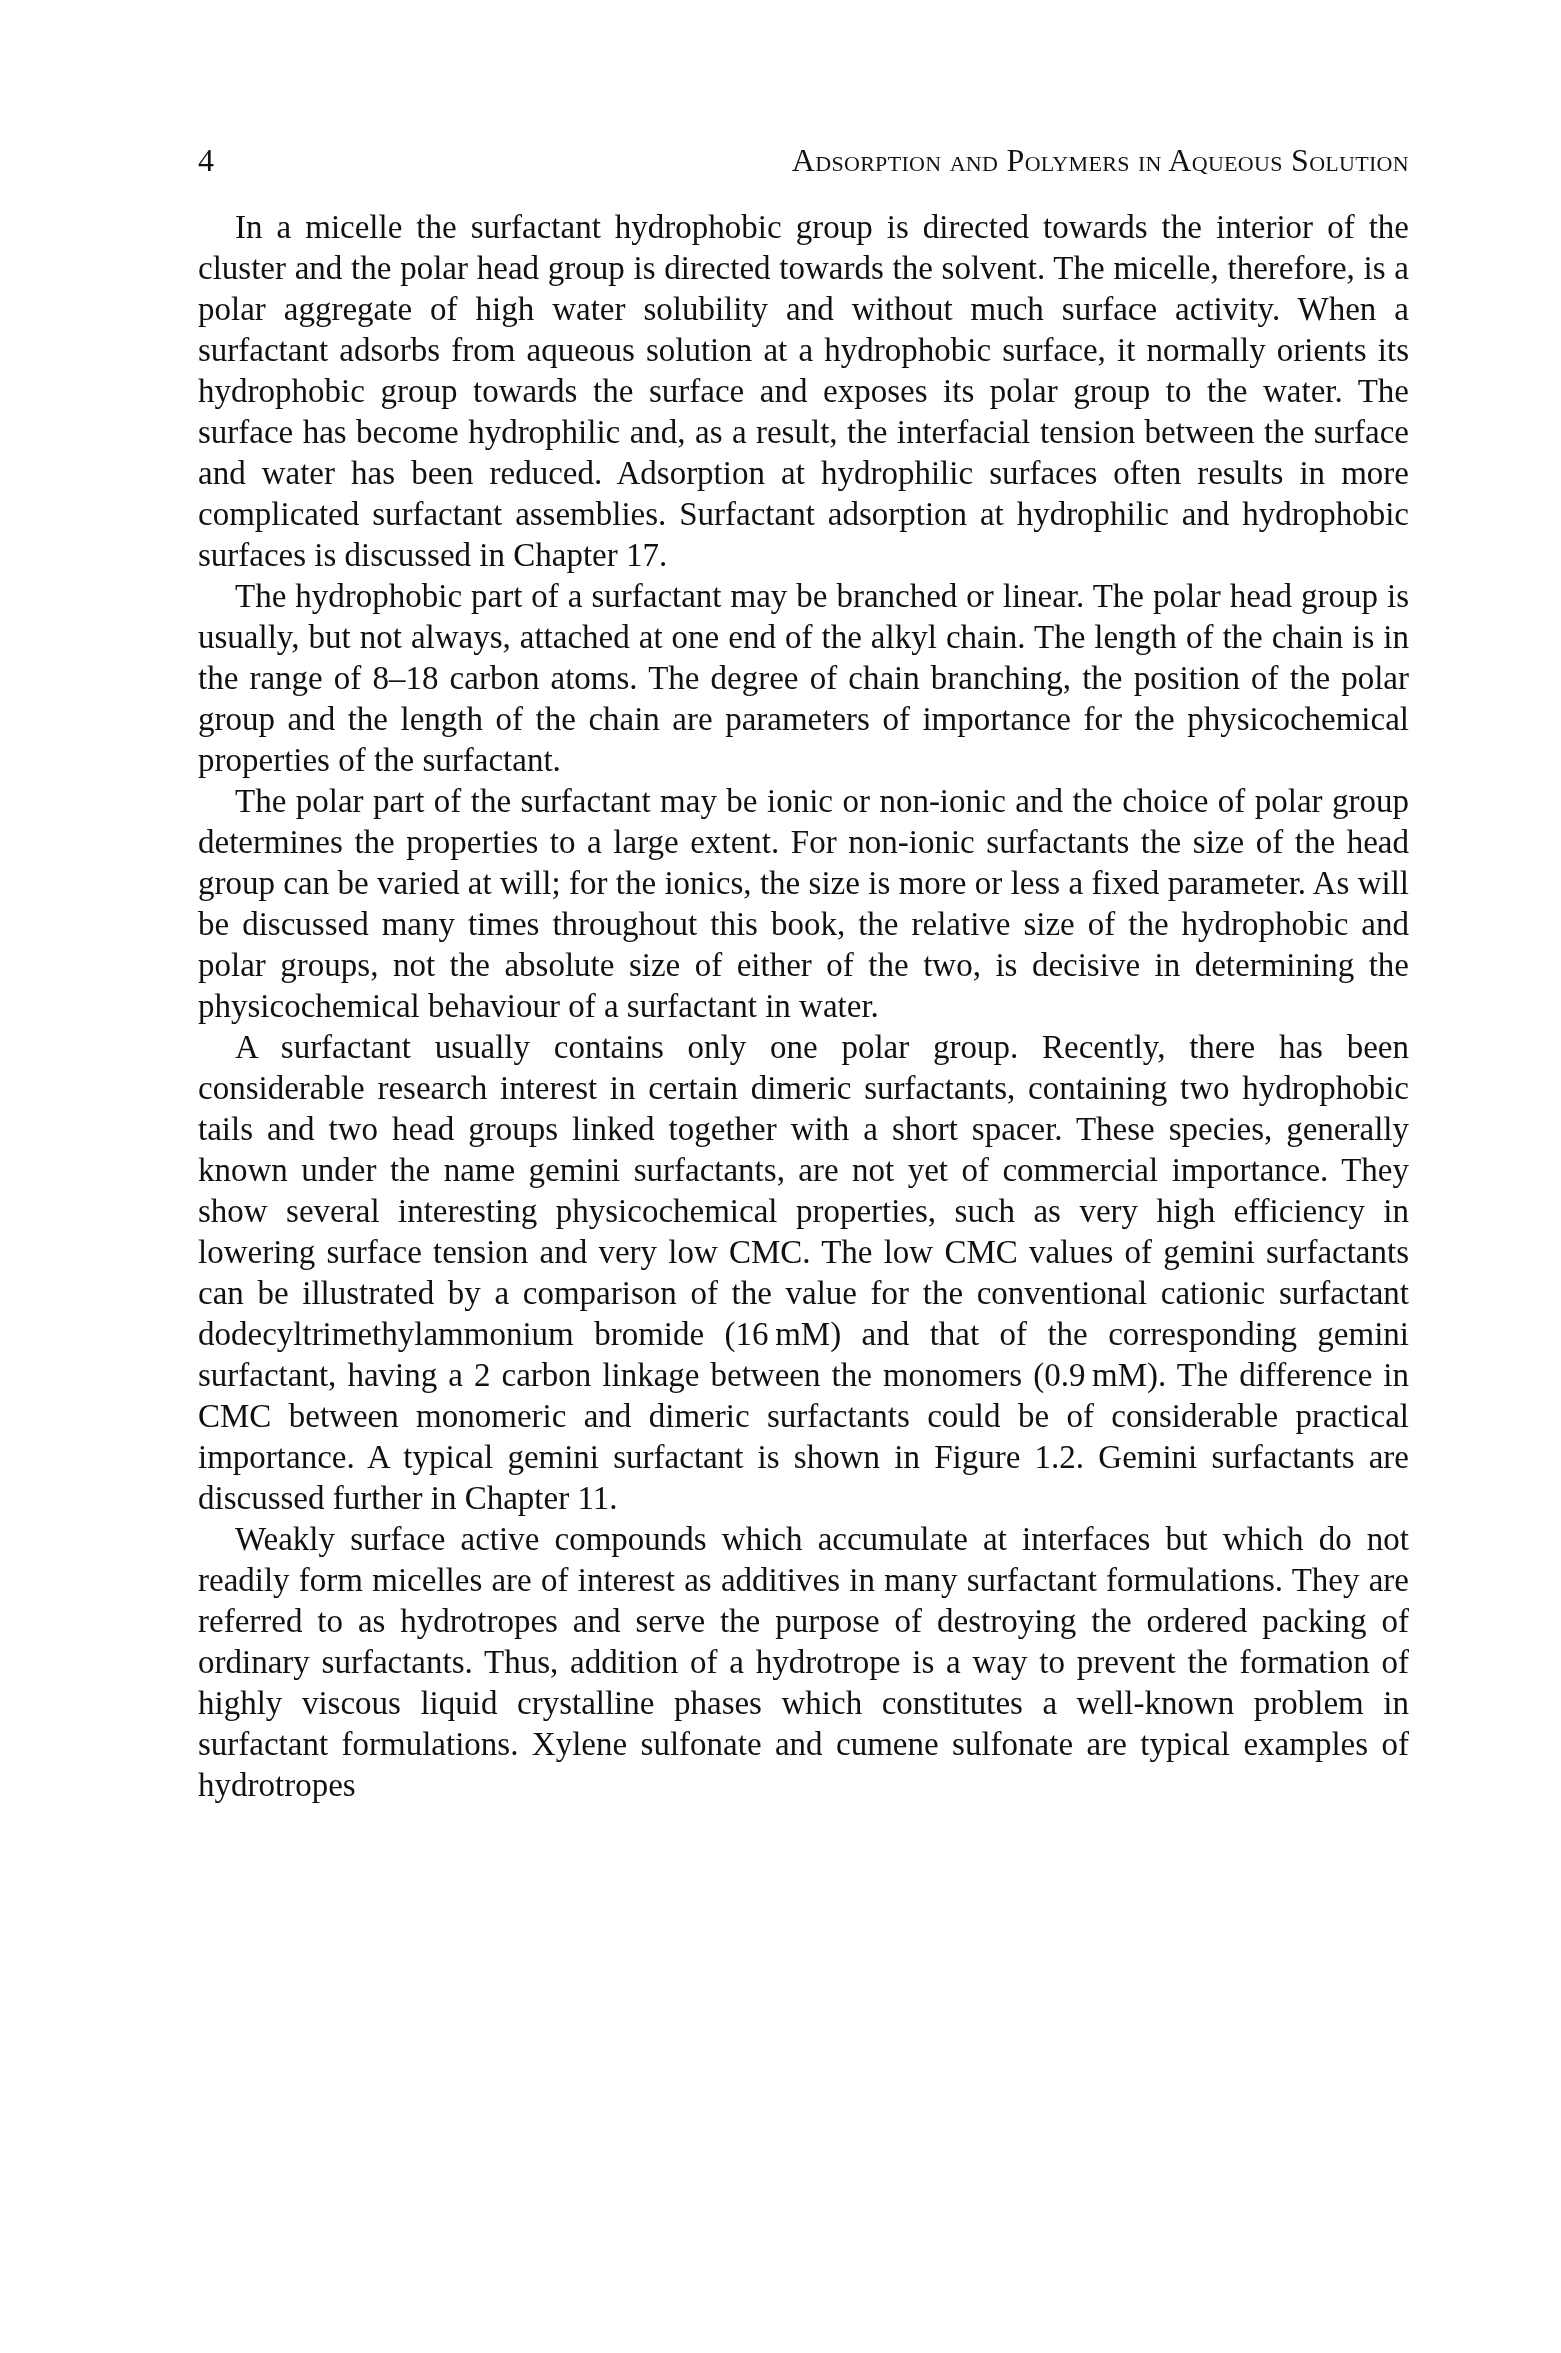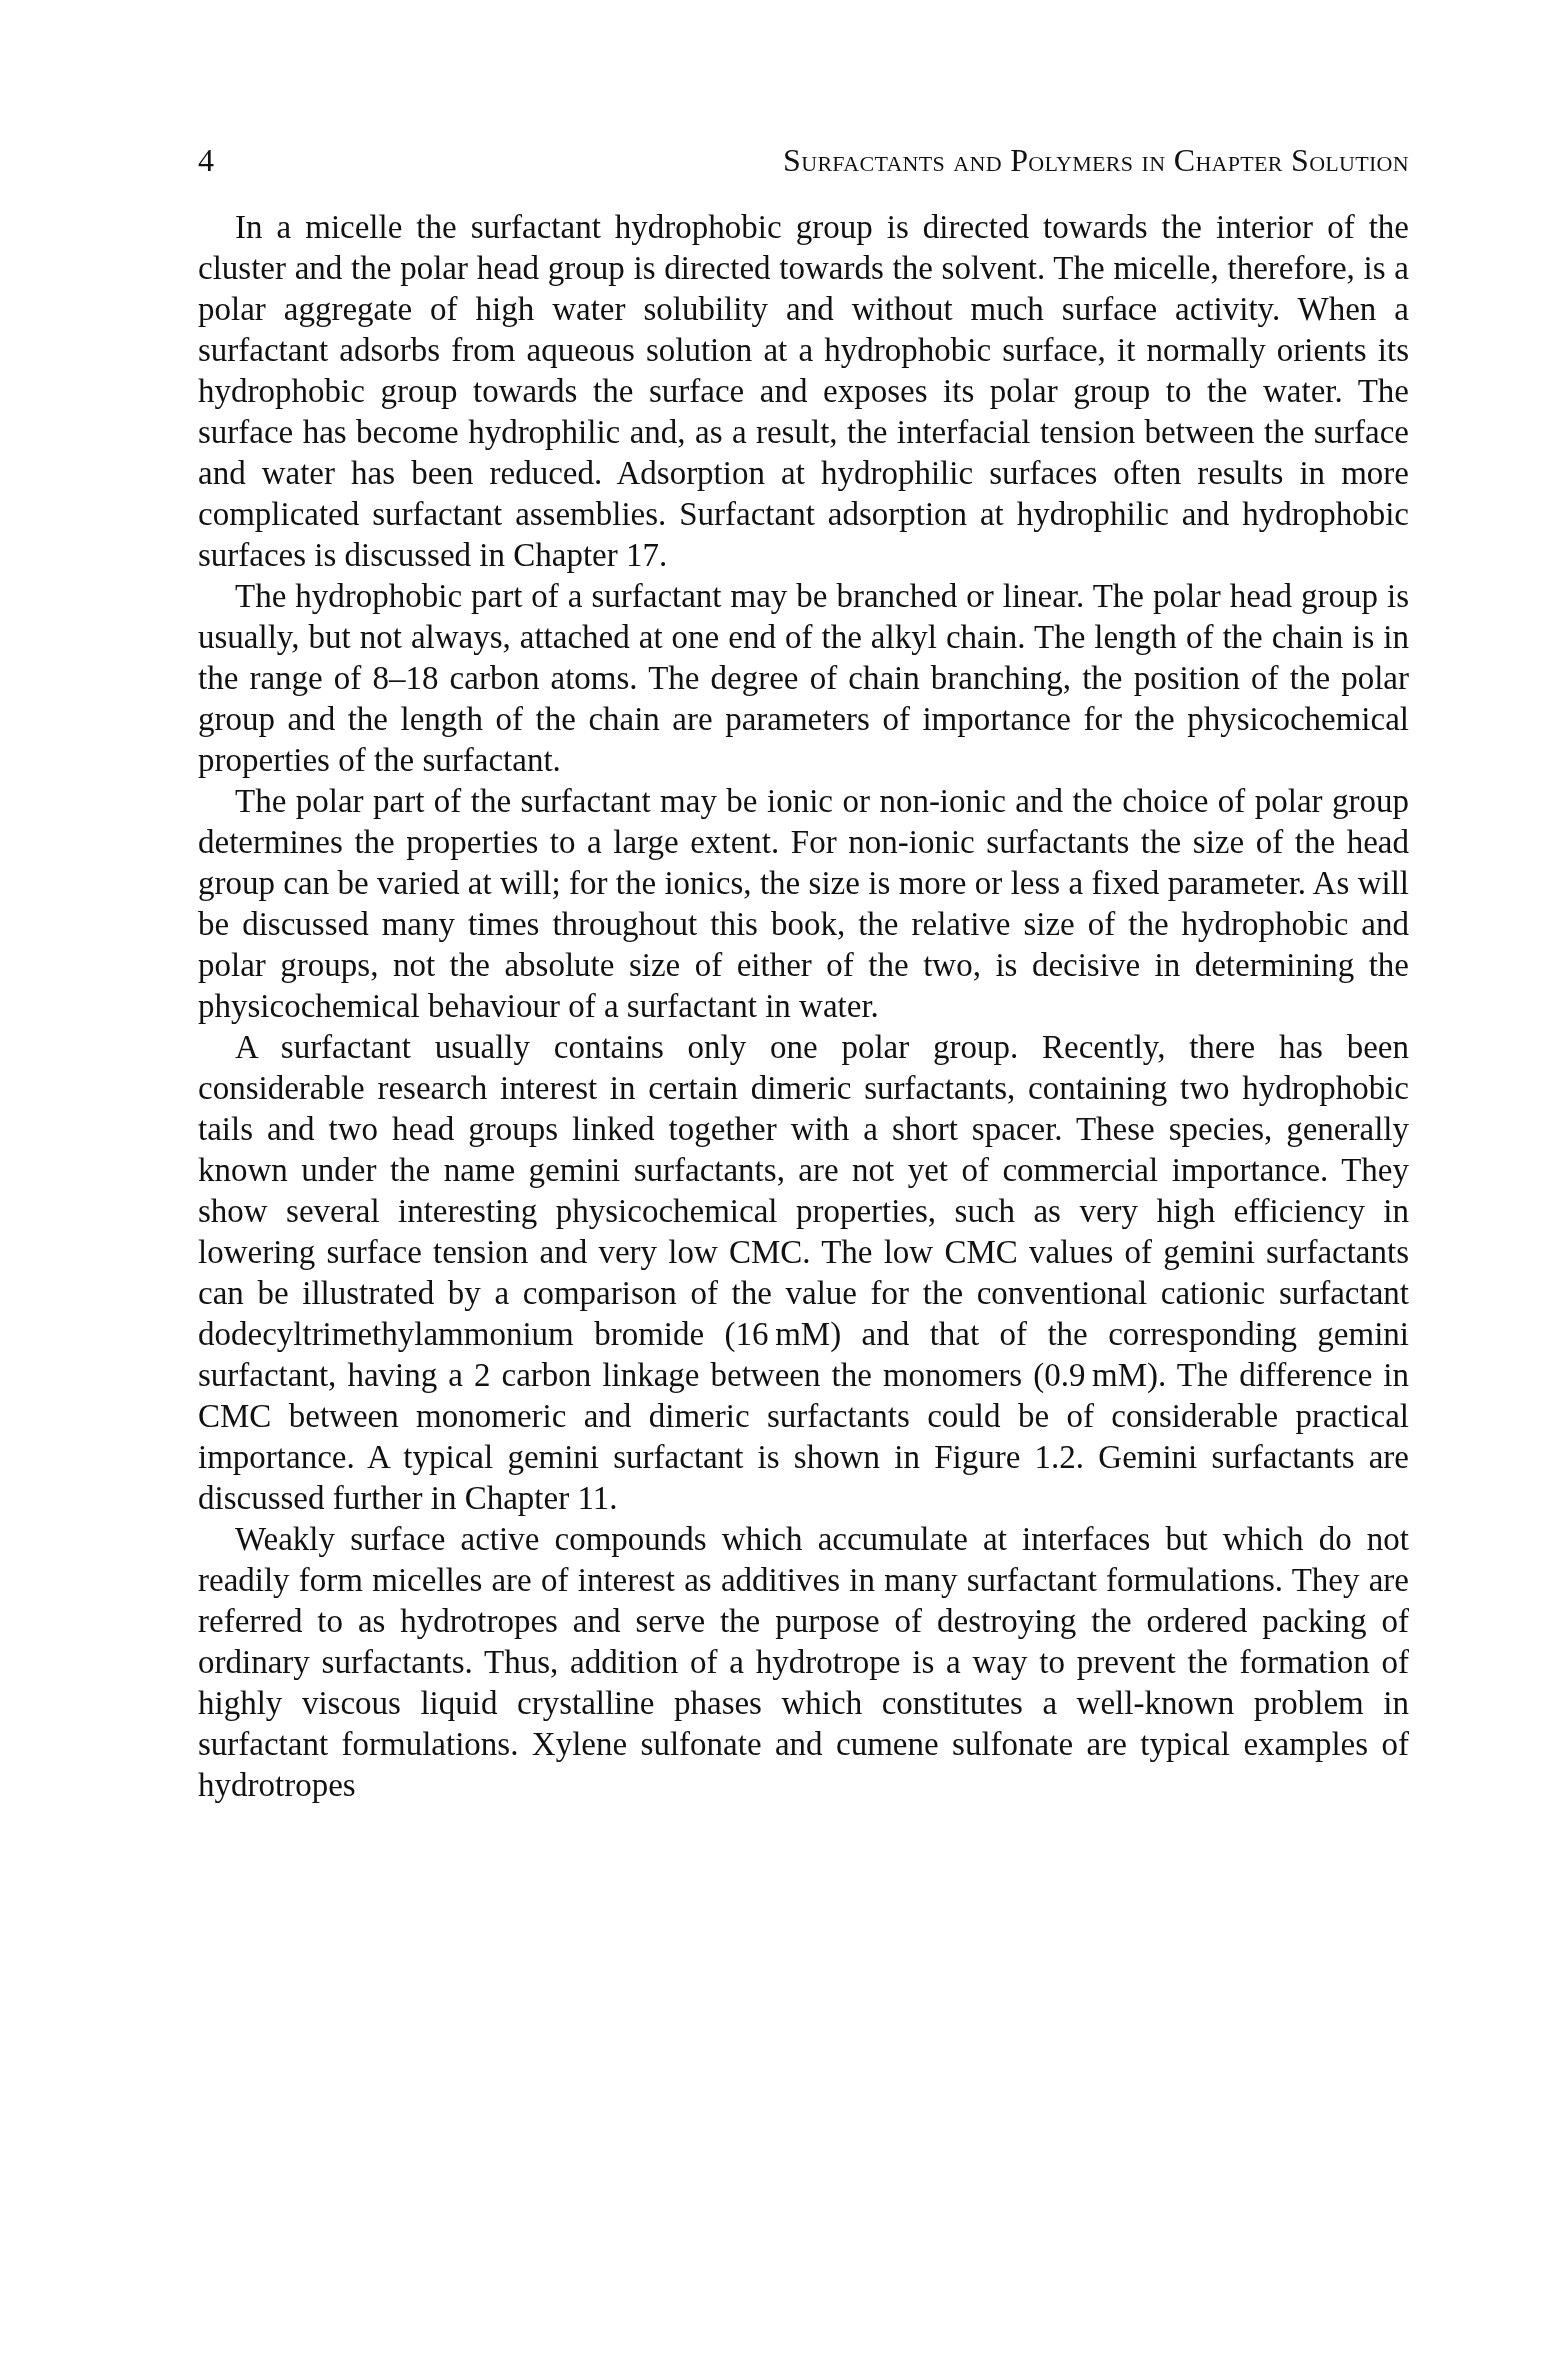--- a/index.html
+++ b/index.html
@@ -19,21 +19,21 @@
     margin: 0; font-size: 33px; line-height: 41px;
     text-align: justify; text-indent: 37px; hyphens: manual;
   }
 </style>
 </head>
 <body>
 
 <div class="page">
   <div class="running-head">
     <span>4</span>
-    <span class="title">Surfactants and Polymers in Chapter Solution</span>
+    <span class="title">Adsorption and Polymers in Aqueous Solution</span>
   </div>
   <div class="body-text">
     <p class="para">In a micelle the surfactant hydrophobic group is directed towards the interior of the cluster and the polar head group is directed towards the solvent. The micelle, therefore, is a polar aggregate of high water solubility and without much surface activity. When a surfactant adsorbs from aqueous solution at a hydrophobic surface, it normally orients its hydrophobic group towards the surface and exposes its polar group to the water. The surface has become hydrophilic and, as a result, the interfacial tension between the surface and water has been reduced. Adsorption at hydrophilic surfaces often results in more complicated surfactant assemblies. Surfactant adsorption at hydrophilic and hydrophobic surfaces is discussed in Chapter 17.</p>
     <p class="para">The hydrophobic part of a surfactant may be branched or linear. The polar head group is usually, but not always, attached at one end of the alkyl chain. The length of the chain is in the range of 8–18 carbon atoms. The degree of chain branching, the position of the polar group and the length of the chain are parameters of importance for the physicochemical properties of the surfac­tant.</p>
     <p class="para">The polar part of the surfactant may be ionic or non-ionic and the choice of polar group determines the properties to a large extent. For non-ionic surfac­tants the size of the head group can be varied at will; for the ionics, the size is more or less a fixed parameter. As will be discussed many times throughout this book, the relative size of the hydrophobic and polar groups, not the absolute size of either of the two, is decisive in determining the physicochemical behav­iour of a surfactant in water.</p>
     <p class="para">A surfactant usually contains only one polar group. Recently, there has been considerable research interest in certain dimeric surfactants, containing two hydrophobic tails and two head groups linked together with a short spacer. These species, generally known under the name gemini surfactants, are not yet of commercial importance. They show several interesting physicochemical properties, such as very high efficiency in lowering surface tension and very low CMC. The low CMC values of gemini surfactants can be illustrated by a comparison of the value for the conventional cationic surfactant dodecyltri­methylammonium bromide (16 mM) and that of the corresponding gemini surfactant, having a 2 carbon linkage between the monomers (0.9 mM). The difference in CMC between monomeric and dimeric surfactants could be of considerable practical importance. A typical gemini surfactant is shown in Figure 1.2. Gemini surfactants are discussed further in Chapter 11.</p>
     <p class="para">Weakly surface active compounds which accumulate at interfaces but which do not readily form micelles are of interest as additives in many surfactant formulations. They are referred to as hydrotropes and serve the purpose of destroying the ordered packing of ordinary surfactants. Thus, addition of a hydrotrope is a way to prevent the formation of highly viscous liquid crystalline phases which constitutes a well-known problem in surfactant formulations. Xylene sulfonate and cumene sulfonate are typical examples of hydrotropes</p>
   </div>
 </div>
 

